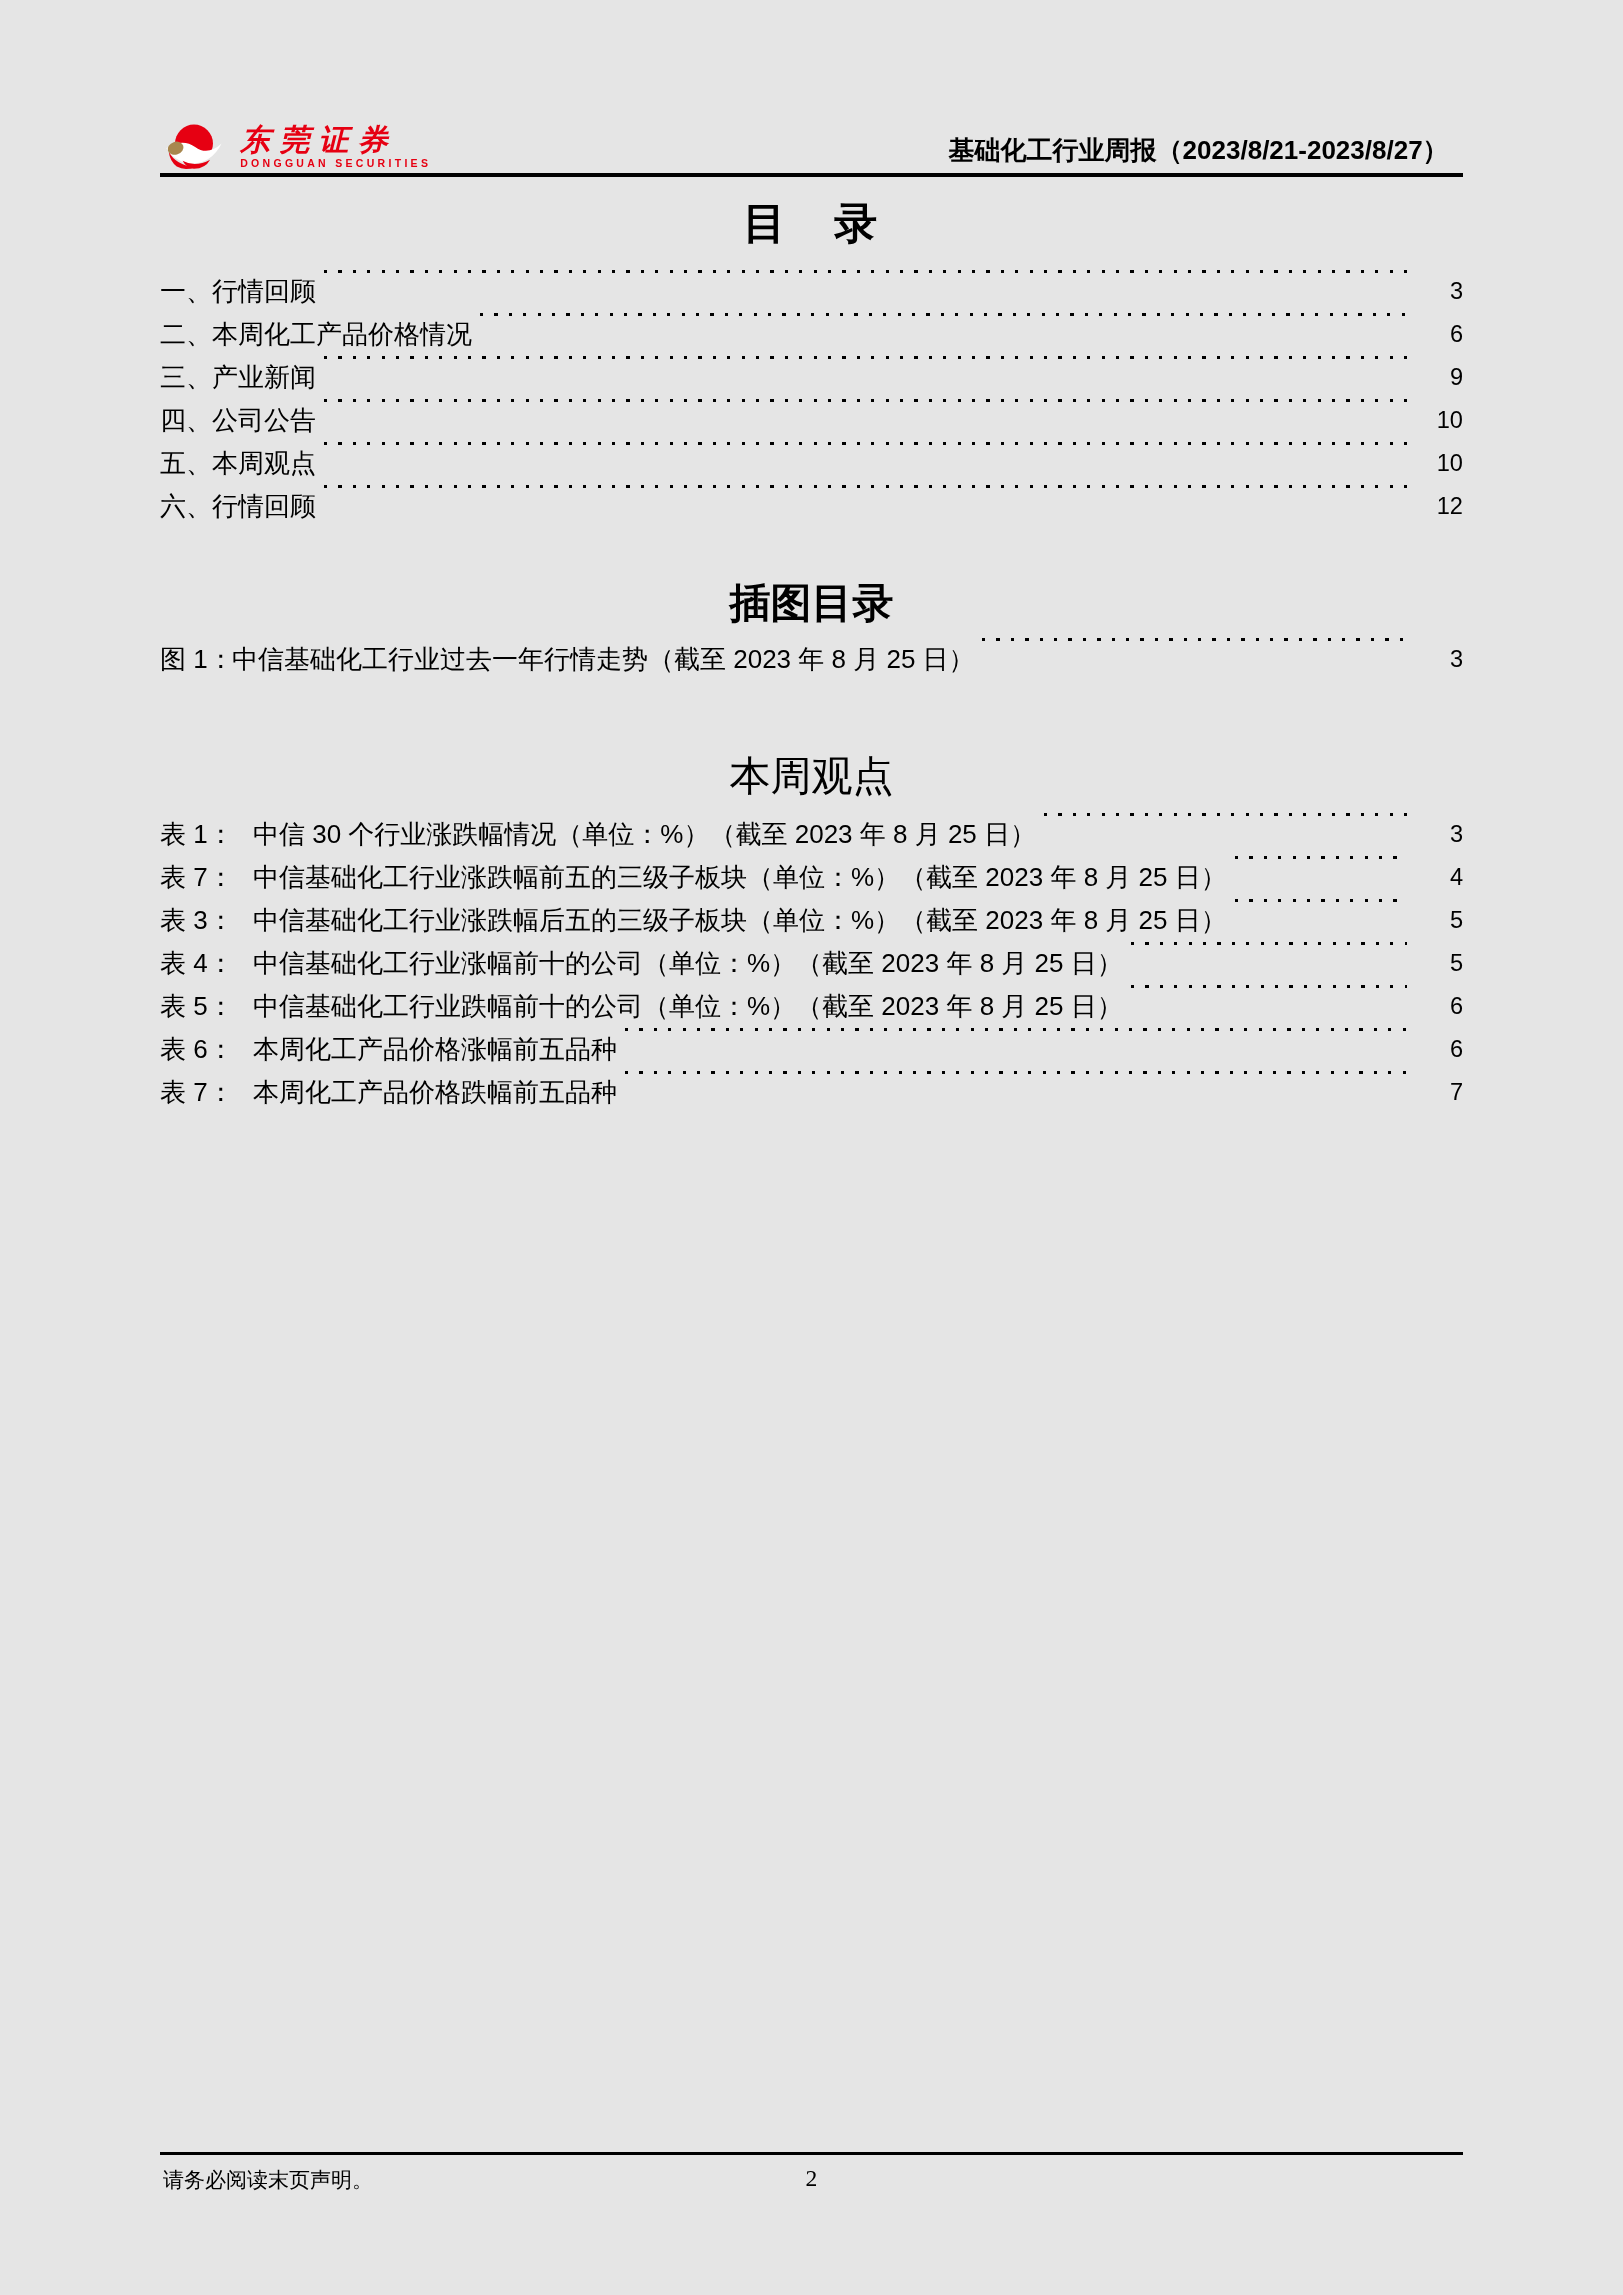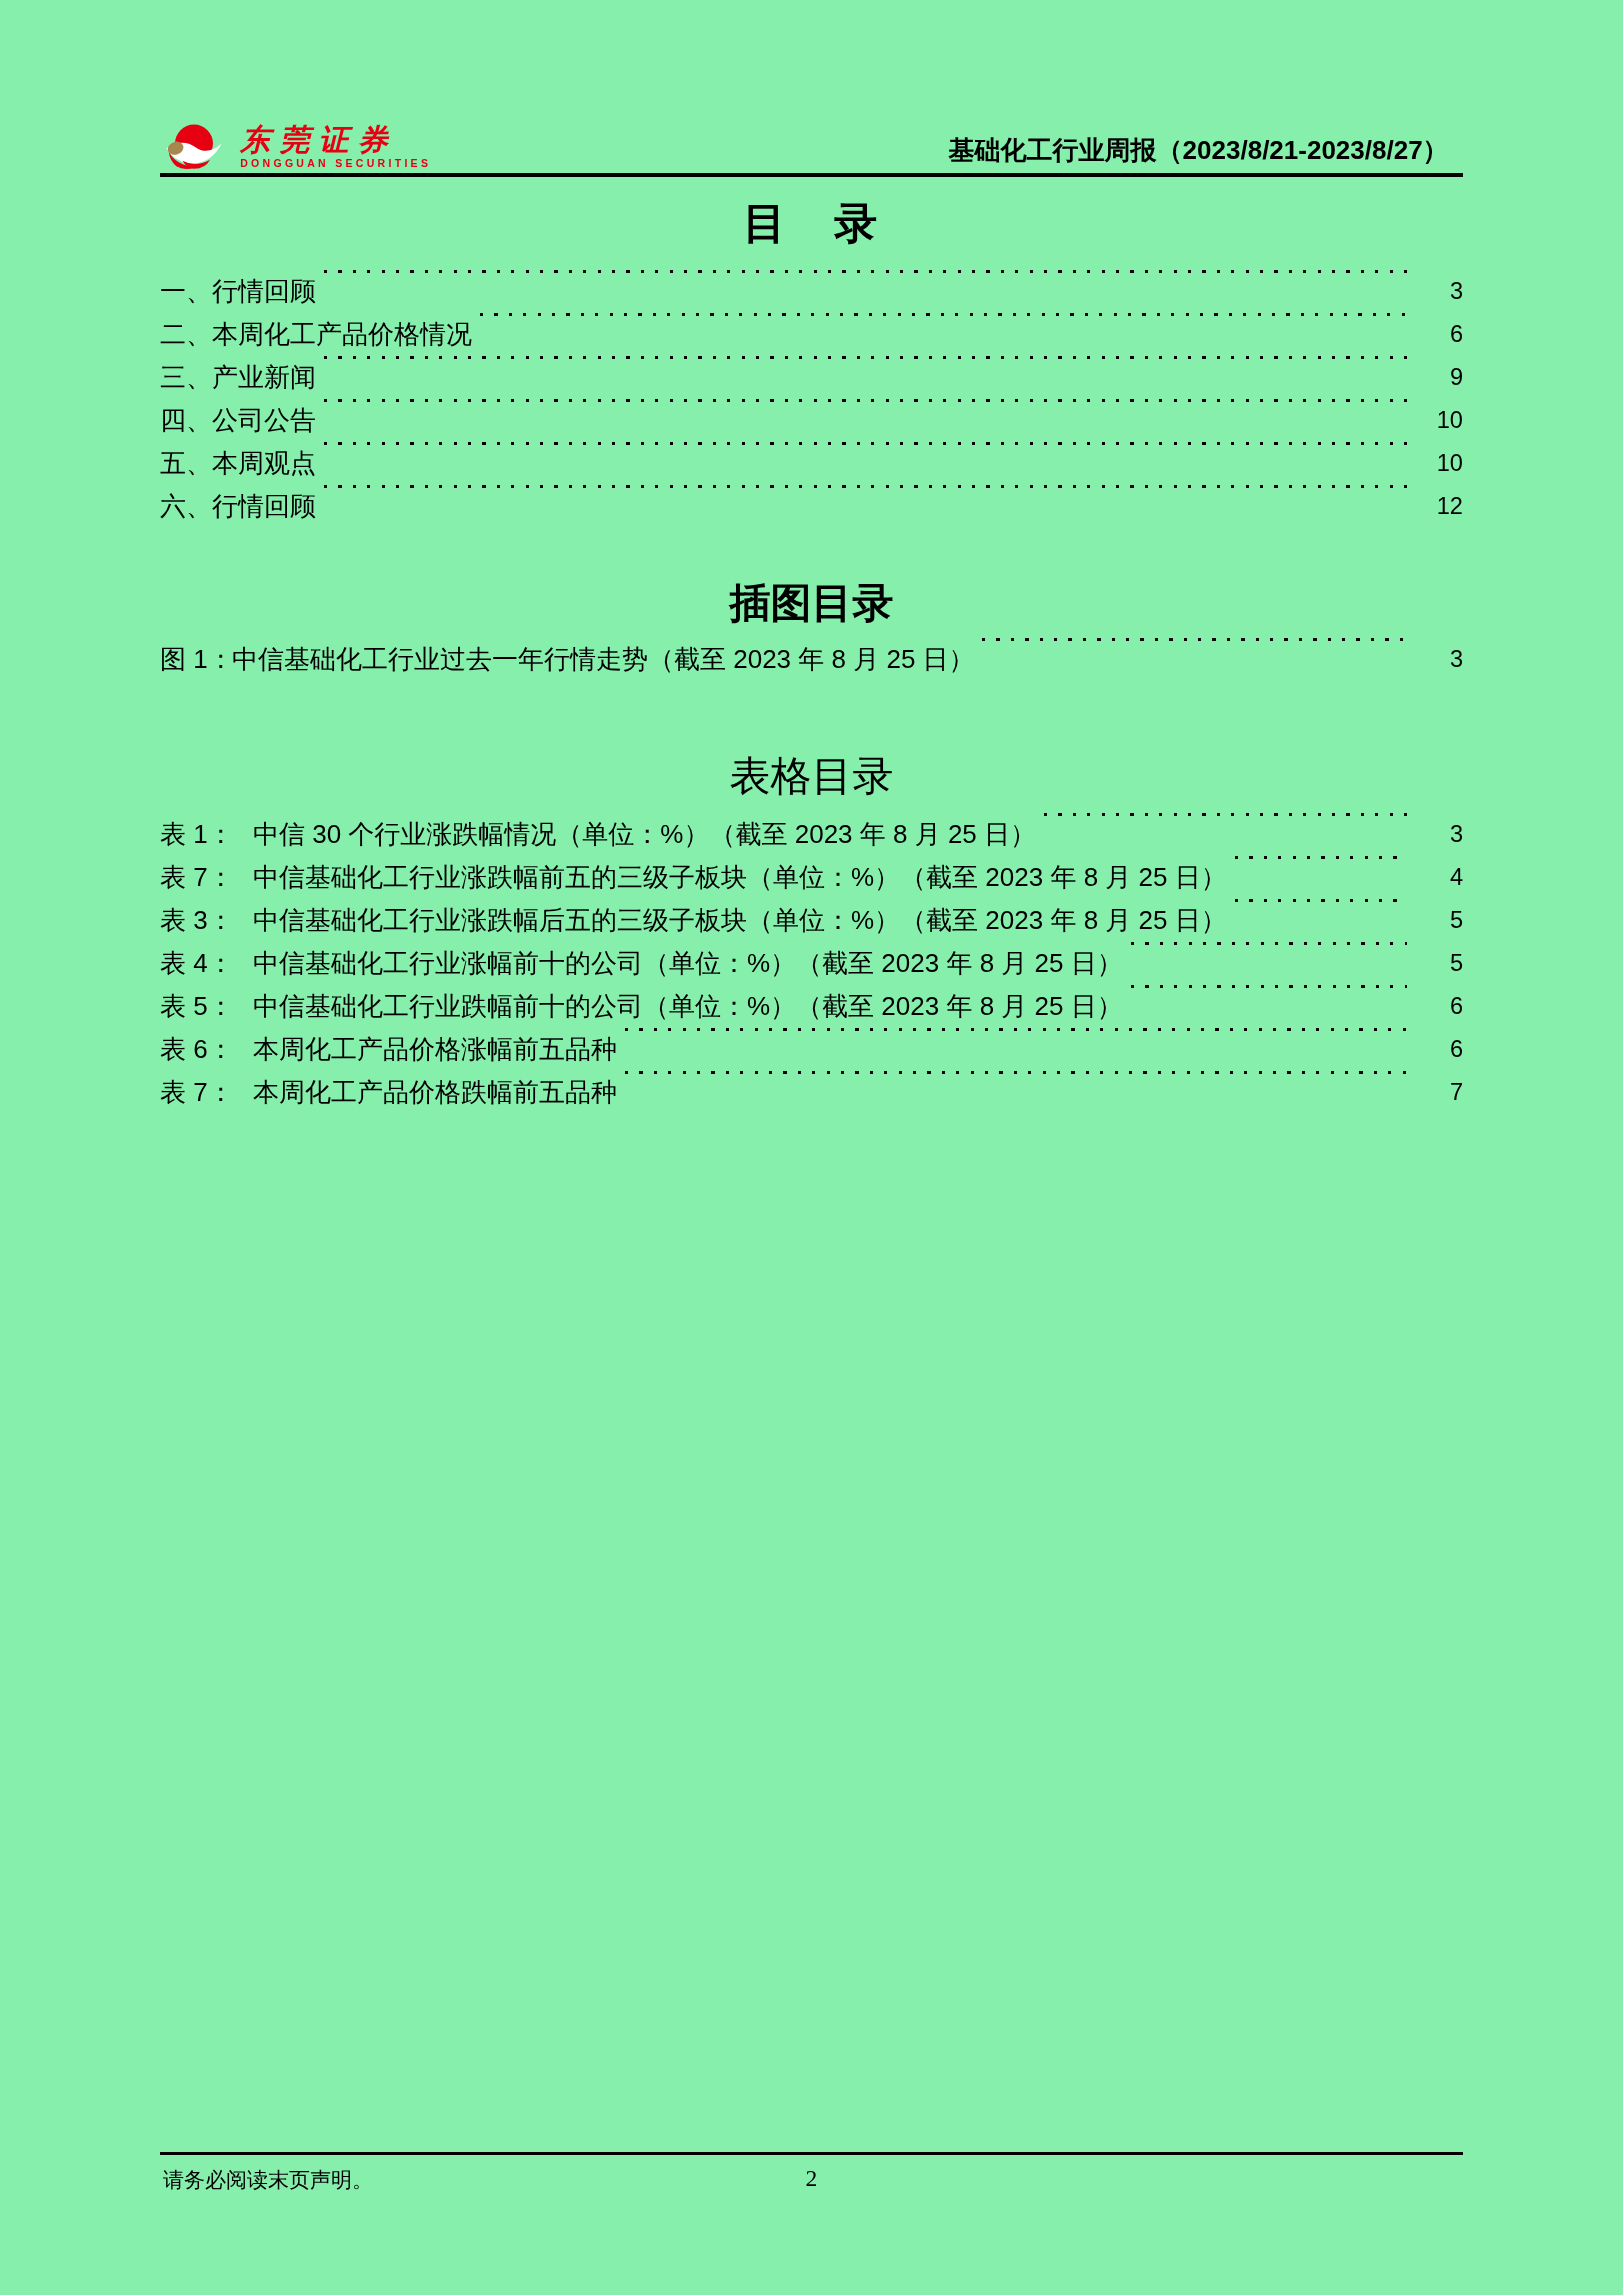--- a/index.html
+++ b/index.html
@@ -10,21 +10,21 @@
   *{margin:0;padding:0;box-sizing:border-box;}
   html,body{background:#fff;}
   body{
     font-family:"Liberation Sans","DejaVu Sans",sans-serif;
     color:var(--ink);
   }
   .page{
     position:relative;
     width:1623px;
     height:2295px;
-    background:#86efac;
+    background:#e5e5e5;
     overflow:hidden;
   }
 
   
   .header{
     position:absolute;
     left:160px; top:120px;
     width:1303px; height:54px;
   }
   .brand{
@@ -173,21 +173,21 @@
 
   <div class="list figures-list">
     <div class="row">
       <span class="num">图 1：</span>
       <span class="lbl">中信基础化工行业过去一年行情走势（截至 2023 年 8 月 25 日）</span>
       <span class="leader"></span>
       <span class="pg">3</span>
     </div>
   </div>
 
-  <div class="tables-title">表格目录</div>
+  <div class="tables-title">本周观点</div>
 
   <div class="list tables-list">
     <div class="row">
       <span class="num">表 1：</span>
       <span class="lbl">中信 30 个行业涨跌幅情况（单位：%）（截至 2023 年 8 月 25 日）</span>
       <span class="leader"></span>
       <span class="pg">3</span>
     </div>
     <div class="row">
       <span class="num">表 7：</span>

